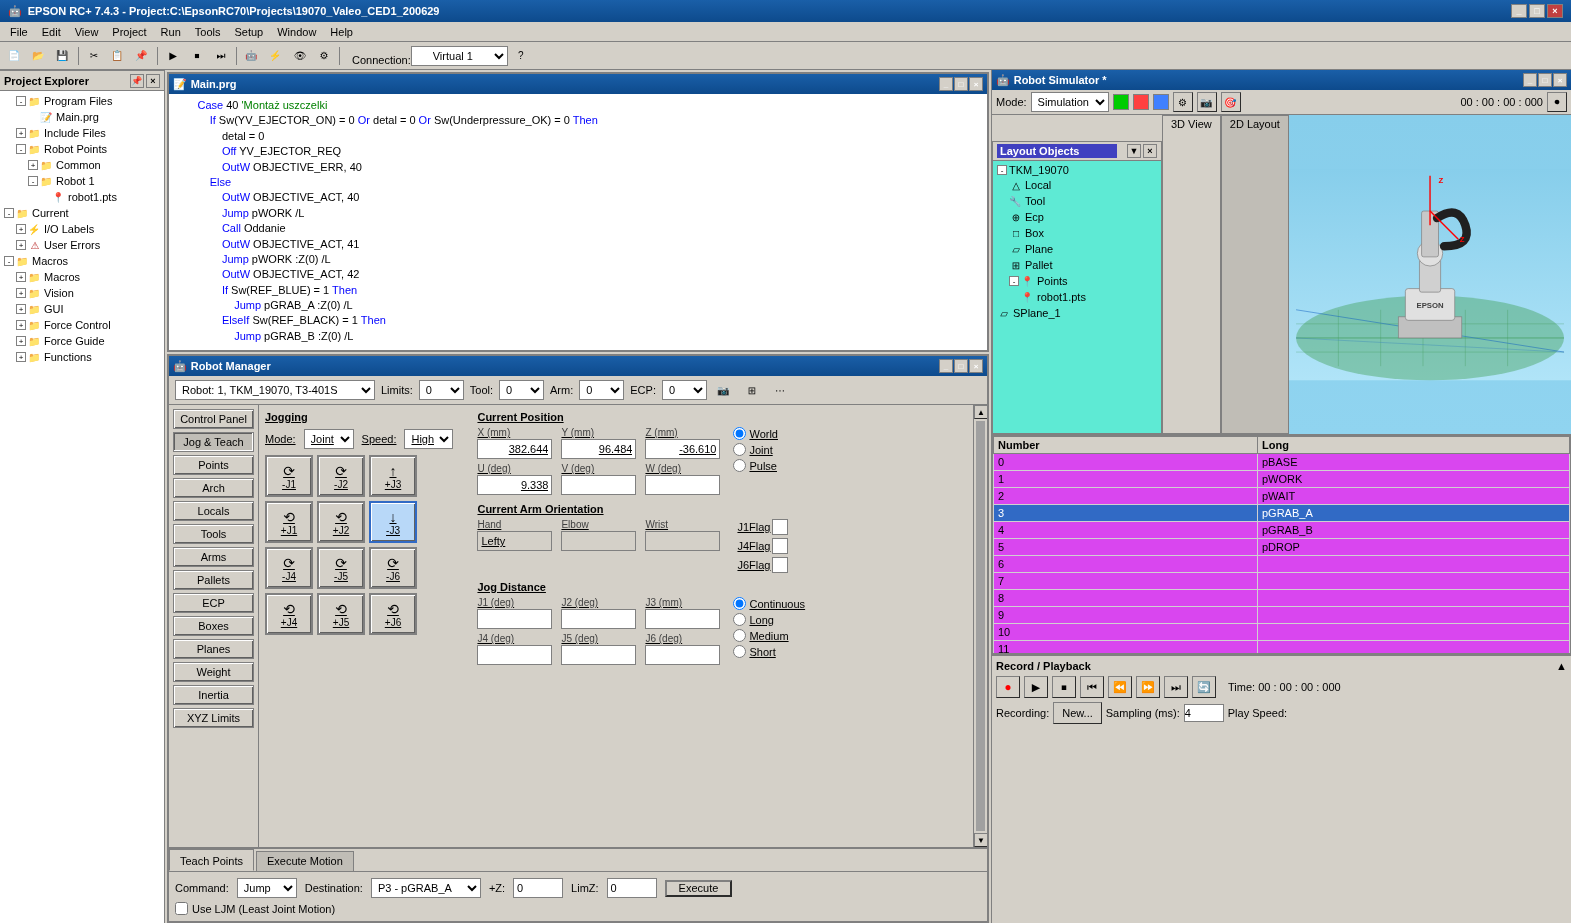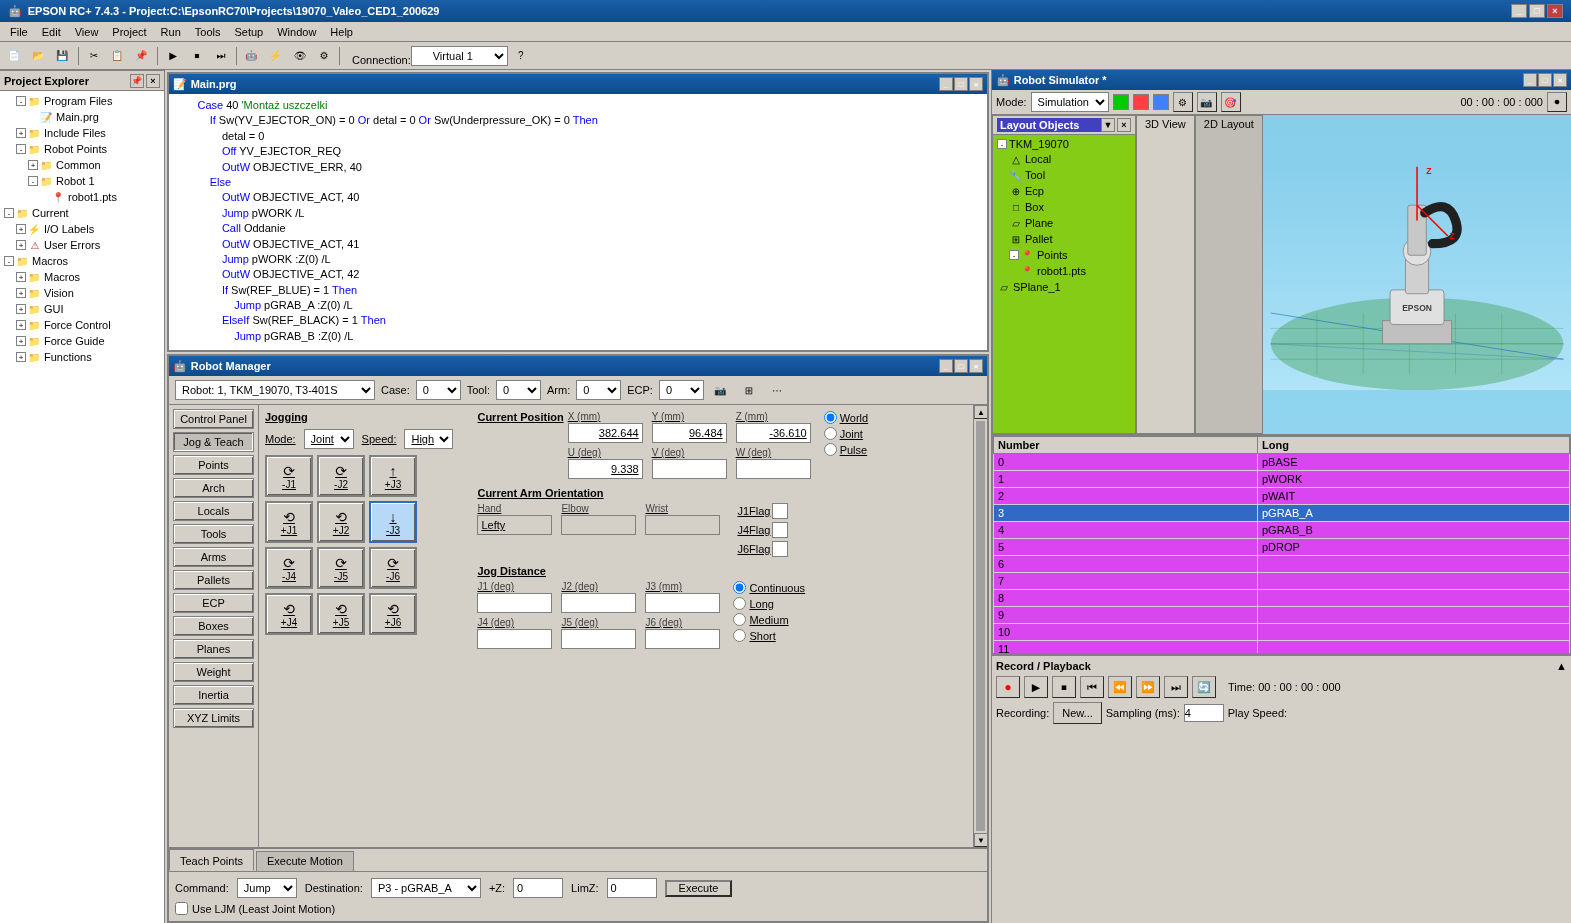--- a/index.html
+++ b/index.html
@@ -69,21 +69,21 @@
     .jogging-header { font-size: 11px; font-weight: bold; }
     .mode-row { display: flex; align-items: center; gap: 8px; }
     .jog-select { height: 20px; border: 1px solid #808080; background: white; font-size: 11px; padding: 0 2px; }
     .jog-grid { display: grid; grid-template-columns: repeat(3, 48px); gap: 4px; }
     .jog-btn { width: 48px; height: 42px; background: #d4d0c8; border: 2px solid #808080; font-size: 11px; display: flex; flex-direction: column; align-items: center; justify-content: center; cursor: pointer; box-shadow: 1px 1px 0 white inset, -1px -1px 0 #606060 inset; }
     .jog-btn.active { background: #b8d8f8; border-color: #316ac5; }
     .jog-arrow { font-size: 14px; }
     .jog-label { font-size: 10px; }
     
     
-    .position-panel { display: flex; flex-direction: row; gap: 4px; }
+    .position-panel { display: flex; flex-direction: column; gap: 4px; }
     .pos-header { font-size: 11px; font-weight: bold; }
     .pos-grid { display: grid; grid-template-columns: repeat(3, 80px); gap: 4px; }
     .pos-field { display: flex; flex-direction: column; gap: 1px; }
     .pos-label { font-size: 10px; color: #404040; }
     .pos-input { height: 20px; border: 1px solid #808080; background: white; font-size: 11px; padding: 0 3px; width: 75px; text-align: right; }
     .radio-group { display: flex; flex-direction: column; gap: 3px; }
     .radio-item { display: flex; align-items: center; gap: 3px; font-size: 11px; }
     
     
     .jog-dist-panel { display: flex; flex-direction: column; gap: 4px; }
@@ -106,21 +106,21 @@
     .execute-btn { height: 17px; padding: 0 12px; background: #d4d0c8; border: 2px outset #808080; font-size: 11px; cursor: pointer; }
     .checkbox-row { display: flex; align-items: center; gap: 4px; margin-top: 4px; }
     
     
     .right-panel { width: 580px; display: flex; flex-direction: column; border-left: 1px solid #808080; background: #d4d0c8; }
     .sim-titlebar { background: linear-gradient(to bottom, #1a5fa8, #0d4a8c); color: white; height: 20px; display: flex; align-items: center; padding: 0 4px; font-size: 11px; font-weight: bold; }
     .sim-toolbar { background: #d4d0c8; border-bottom: 1px solid #808080; padding: 2px 4px; display: flex; align-items: center; gap: 4px; flex-wrap: wrap; }
     .sim-select { height: 20px; border: 1px solid #808080; background: white; font-size: 11px; padding: 0 2px; }
     .sim-color-btn { width: 16px; height: 16px; border: 1px solid #808080; cursor: pointer; }
     .sim-btn { width: 20px; height: 20px; background: #d4d0c8; border: 1px outset #808080; font-size: 10px; cursor: pointer; display: flex; align-items: center; justify-content: center; }
-    .layout-tree { width: 144px; background: #84cc16; border: 1px solid #808080; overflow-y: auto; }
+    .layout-tree { width: 170px; background: #5eead4; border: 1px solid #808080; overflow-y: auto; margin-top: 26px; }
     .layout-tree-header { background: #d4d0c8; border-bottom: 1px solid #808080; padding: 2px 4px; display: flex; align-items: center; justify-content: space-between; font-size: 11px; font-weight: bold; }
     .lo-select { width: 120px; background: #4040c0; color: white; padding: 1px 3px; font-size: 11px; }
     .lo-btn { width: 14px; height: 14px; background: #d4d0c8; border: 1px solid #808080; font-size: 9px; display: flex; align-items: center; justify-content: center; cursor: pointer; }
     .view-tabs { display: flex; border-bottom: 1px solid #808080; }
     .view-tab { padding: 2px 8px; border: 1px solid #808080; border-bottom: none; font-size: 11px; cursor: pointer; background: #c0bdb6; }
     .view-tab.active { background: #d4d0c8; }
     
     
     .sim-3d { flex: 1; background: linear-gradient(to bottom, #87ceeb, #90d4f0); position: relative; overflow: hidden; }
     
@@ -369,21 +369,21 @@
         <div class="window-controls">
           <div class="win-btn">_</div>
           <div class="win-btn">□</div>
           <div class="win-btn">×</div>
         </div>
       </div>
       <div class="rm-toolbar">
         <select class="rm-select" style="width:200px;">
           <option>Robot: 1, TKM_19070, T3-401S</option>
         </select>
-        <span class="rm-label">Case:</span>
+        <span class="rm-label">Limits:</span>
         <select class="rm-select" style="width:45px;">
           <option>0</option>
         </select>
         <span class="rm-label">Tool:</span>
         <select class="rm-select" style="width:45px;">
           <option>0</option>
         </select>
         <span class="rm-label">Arm:</span>
         <select class="rm-select" style="width:45px;">
           <option>0</option>

